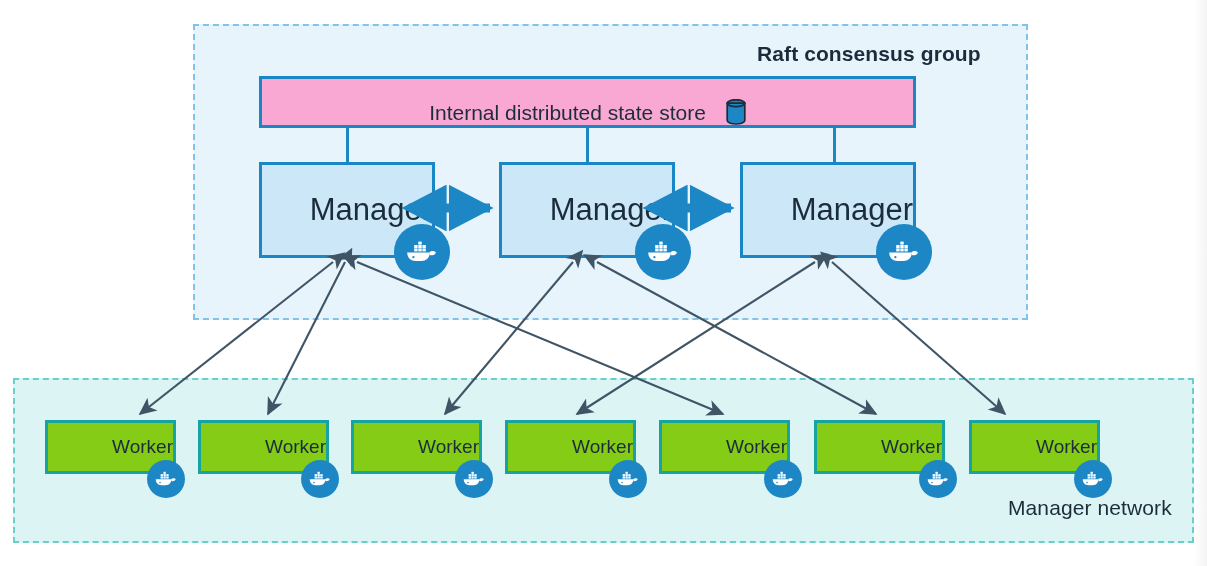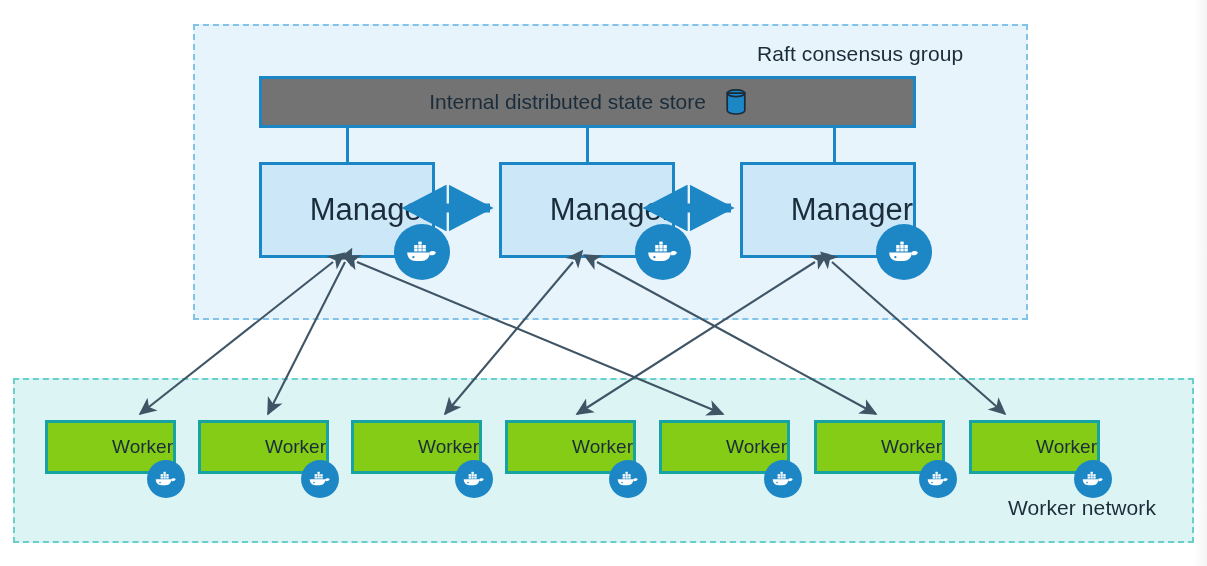--- a/index.html
+++ b/index.html
@@ -57,38 +57,39 @@
   .region-label {
     position: absolute;
     color: #1b2c3a;
     font-size: 21px;
     letter-spacing: 0.1px;
     white-space: nowrap;
   }
   .label-raft {
     left: 757px;
     top: 42px;
+    font-weight: bold;
   }
   .label-gossip {
     left: 1008px;
     top: 496px;
   }
 
   
   .statestore {
     position: absolute;
     left: 259px;
     top: 76px;
     width: 657px;
     height: 52px;
     box-sizing: border-box;
-    background: #737373;
+    background: #f9a8d4;
     border: 3px solid #1b86c6;
     display: flex;
-    align-items: center;
+    align-items: flex-end;
     justify-content: center;
     gap: 20px;
   }
   .statestore-label {
     color: #1b2c3a;
     font-size: 21px;
     white-space: nowrap;
   }
   .db-icon {
     display: block;
@@ -416,16 +417,16 @@
         <rect x="17.4" y="6.0" width="3.4" height="3.0"></rect>
         <rect x="13.3" y="2.6" width="3.4" height="3.0"></rect>
         <path d="M2.2 13.4 h22.6 c0 4.6 -3.0 8.6 -8.4 8.6 h-5.8 c-5.4 0 -8.4 -4.0 -8.4 -8.6 Z"></path>
         <path d="M24.4 13.2 c2.6 -2.2 5.6 -1.0 6.6 0.2 c-1.0 2.4 -3.8 3.4 -6.2 2.6 Z"></path>
         <circle cx="8.4" cy="18.2" r="1.15" fill="#1d87c6"></circle>
       </g>
     </svg>
   </div>
 
   <div class="region-label label-raft">Raft consensus group</div>
-  <div class="region-label label-gossip">Worker network</div>
+  <div class="region-label label-gossip">Manager network</div>
 
   <div class="page-edge"></div>
 </div>
 
 </body></html>

